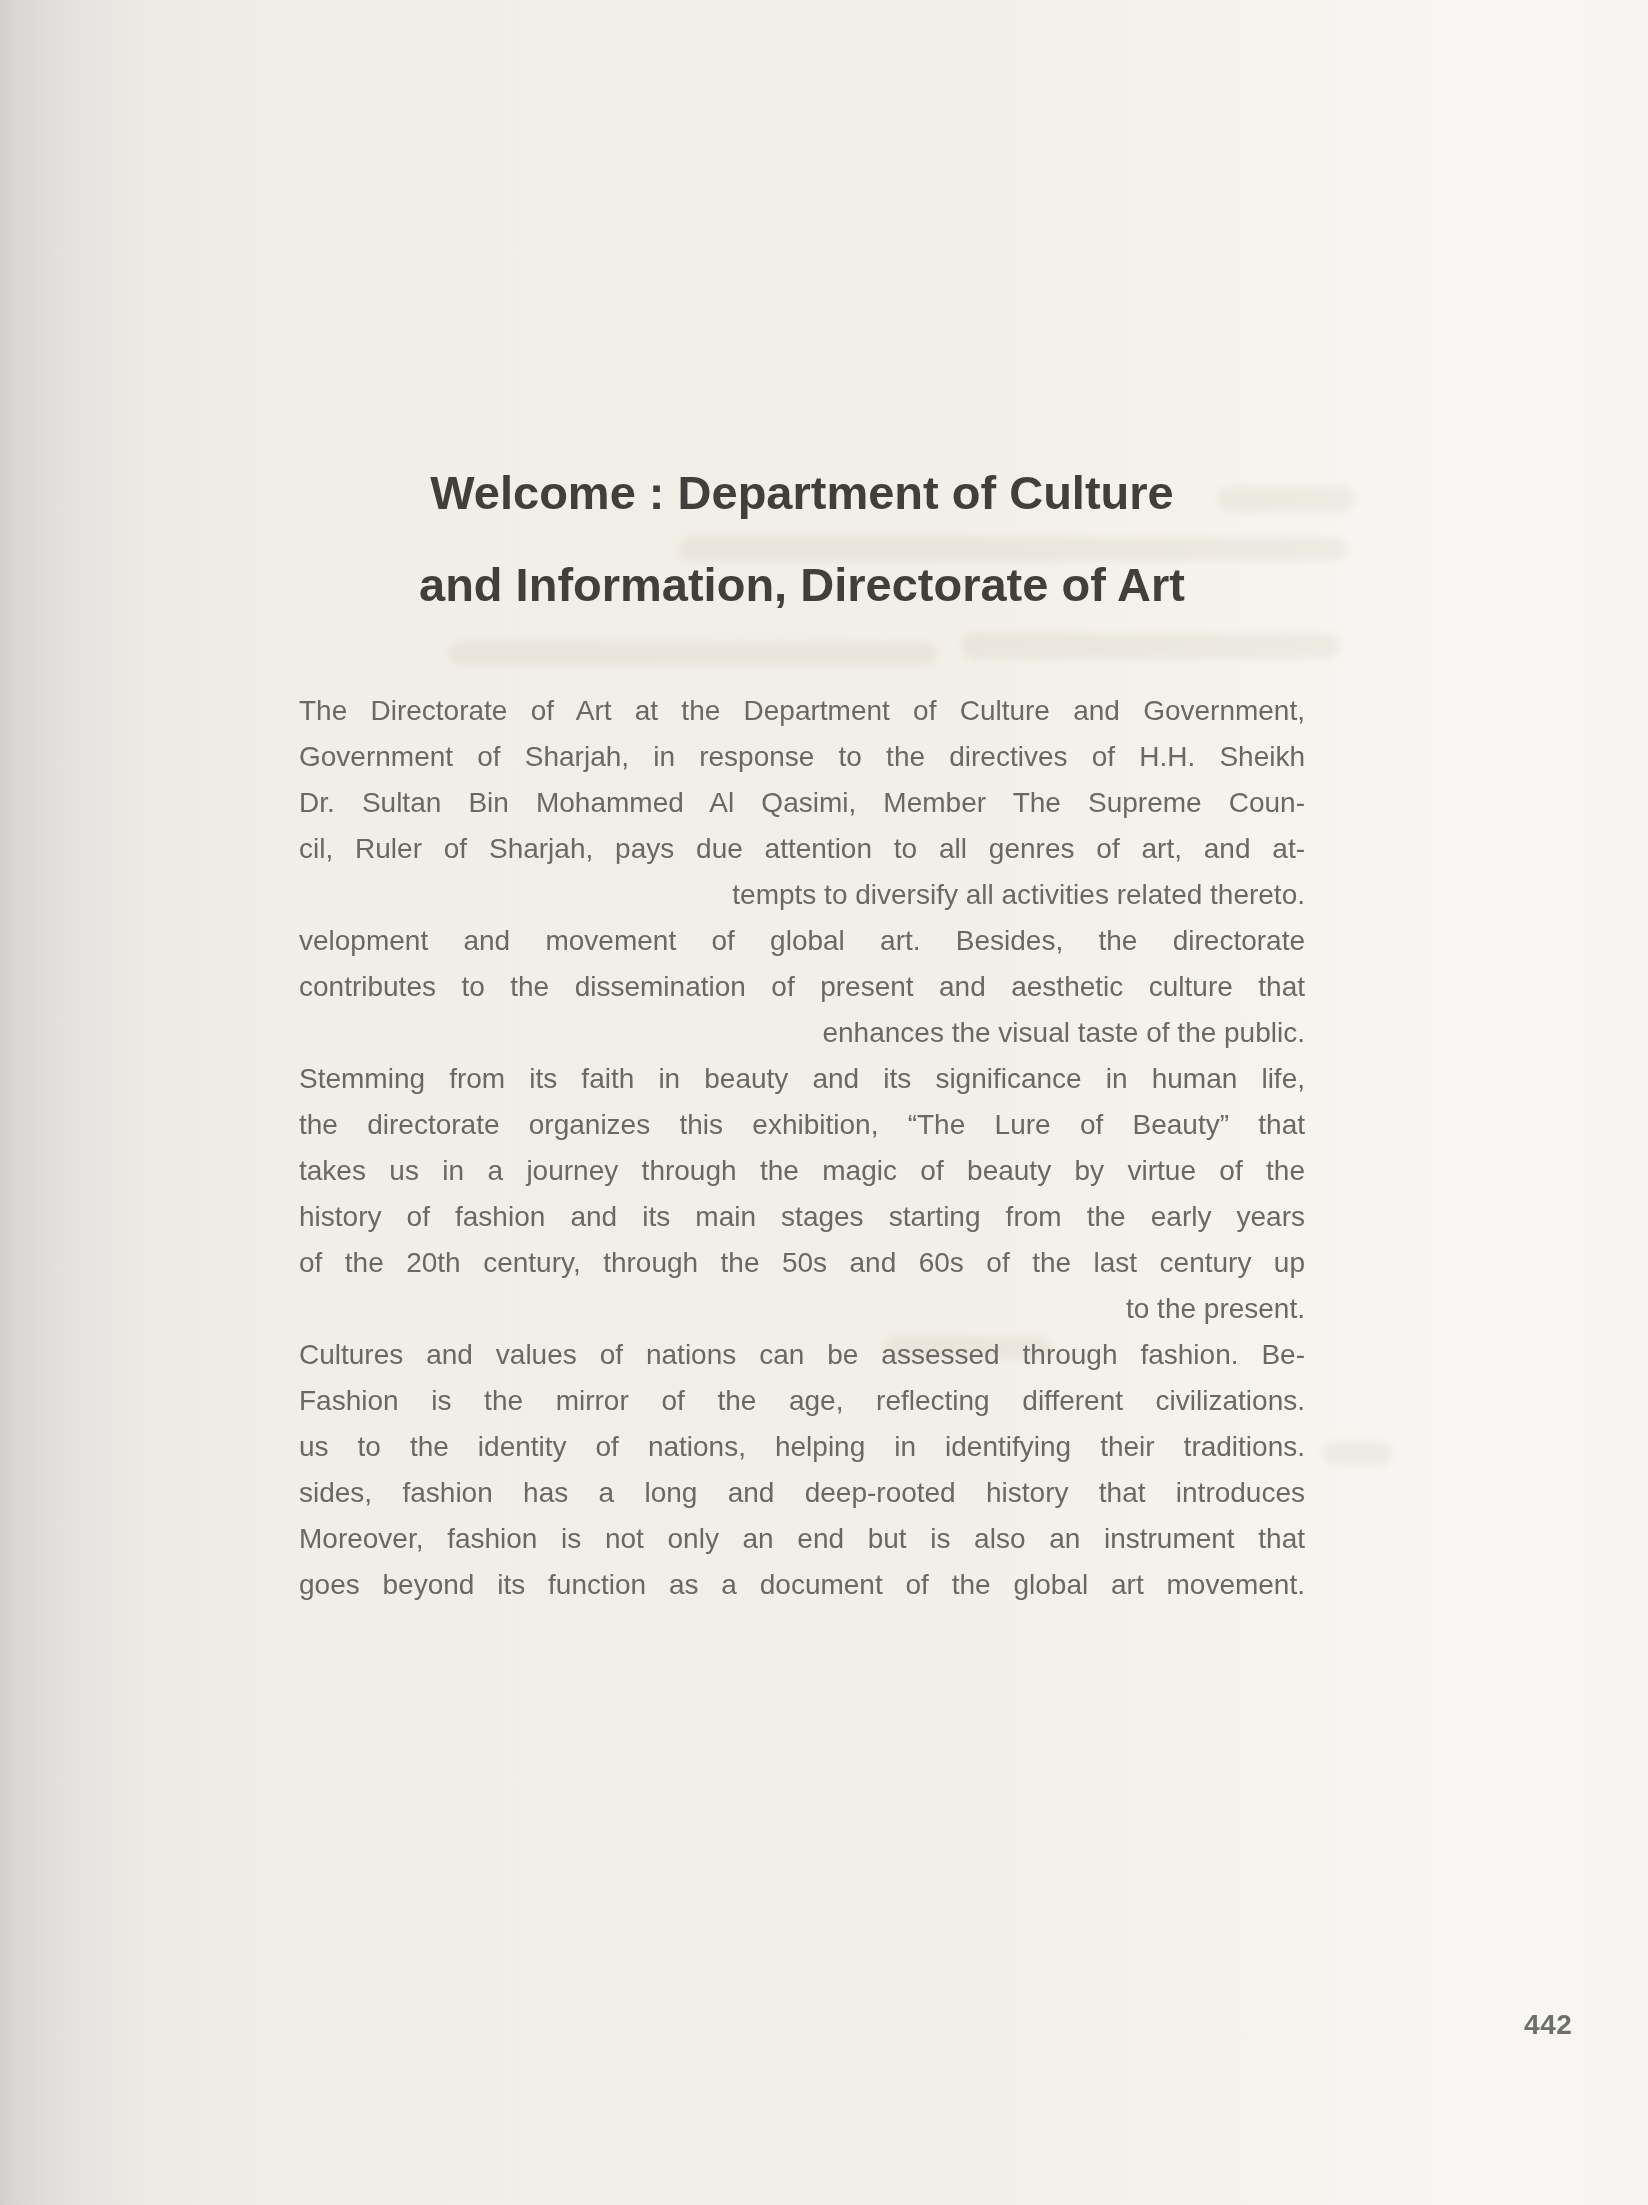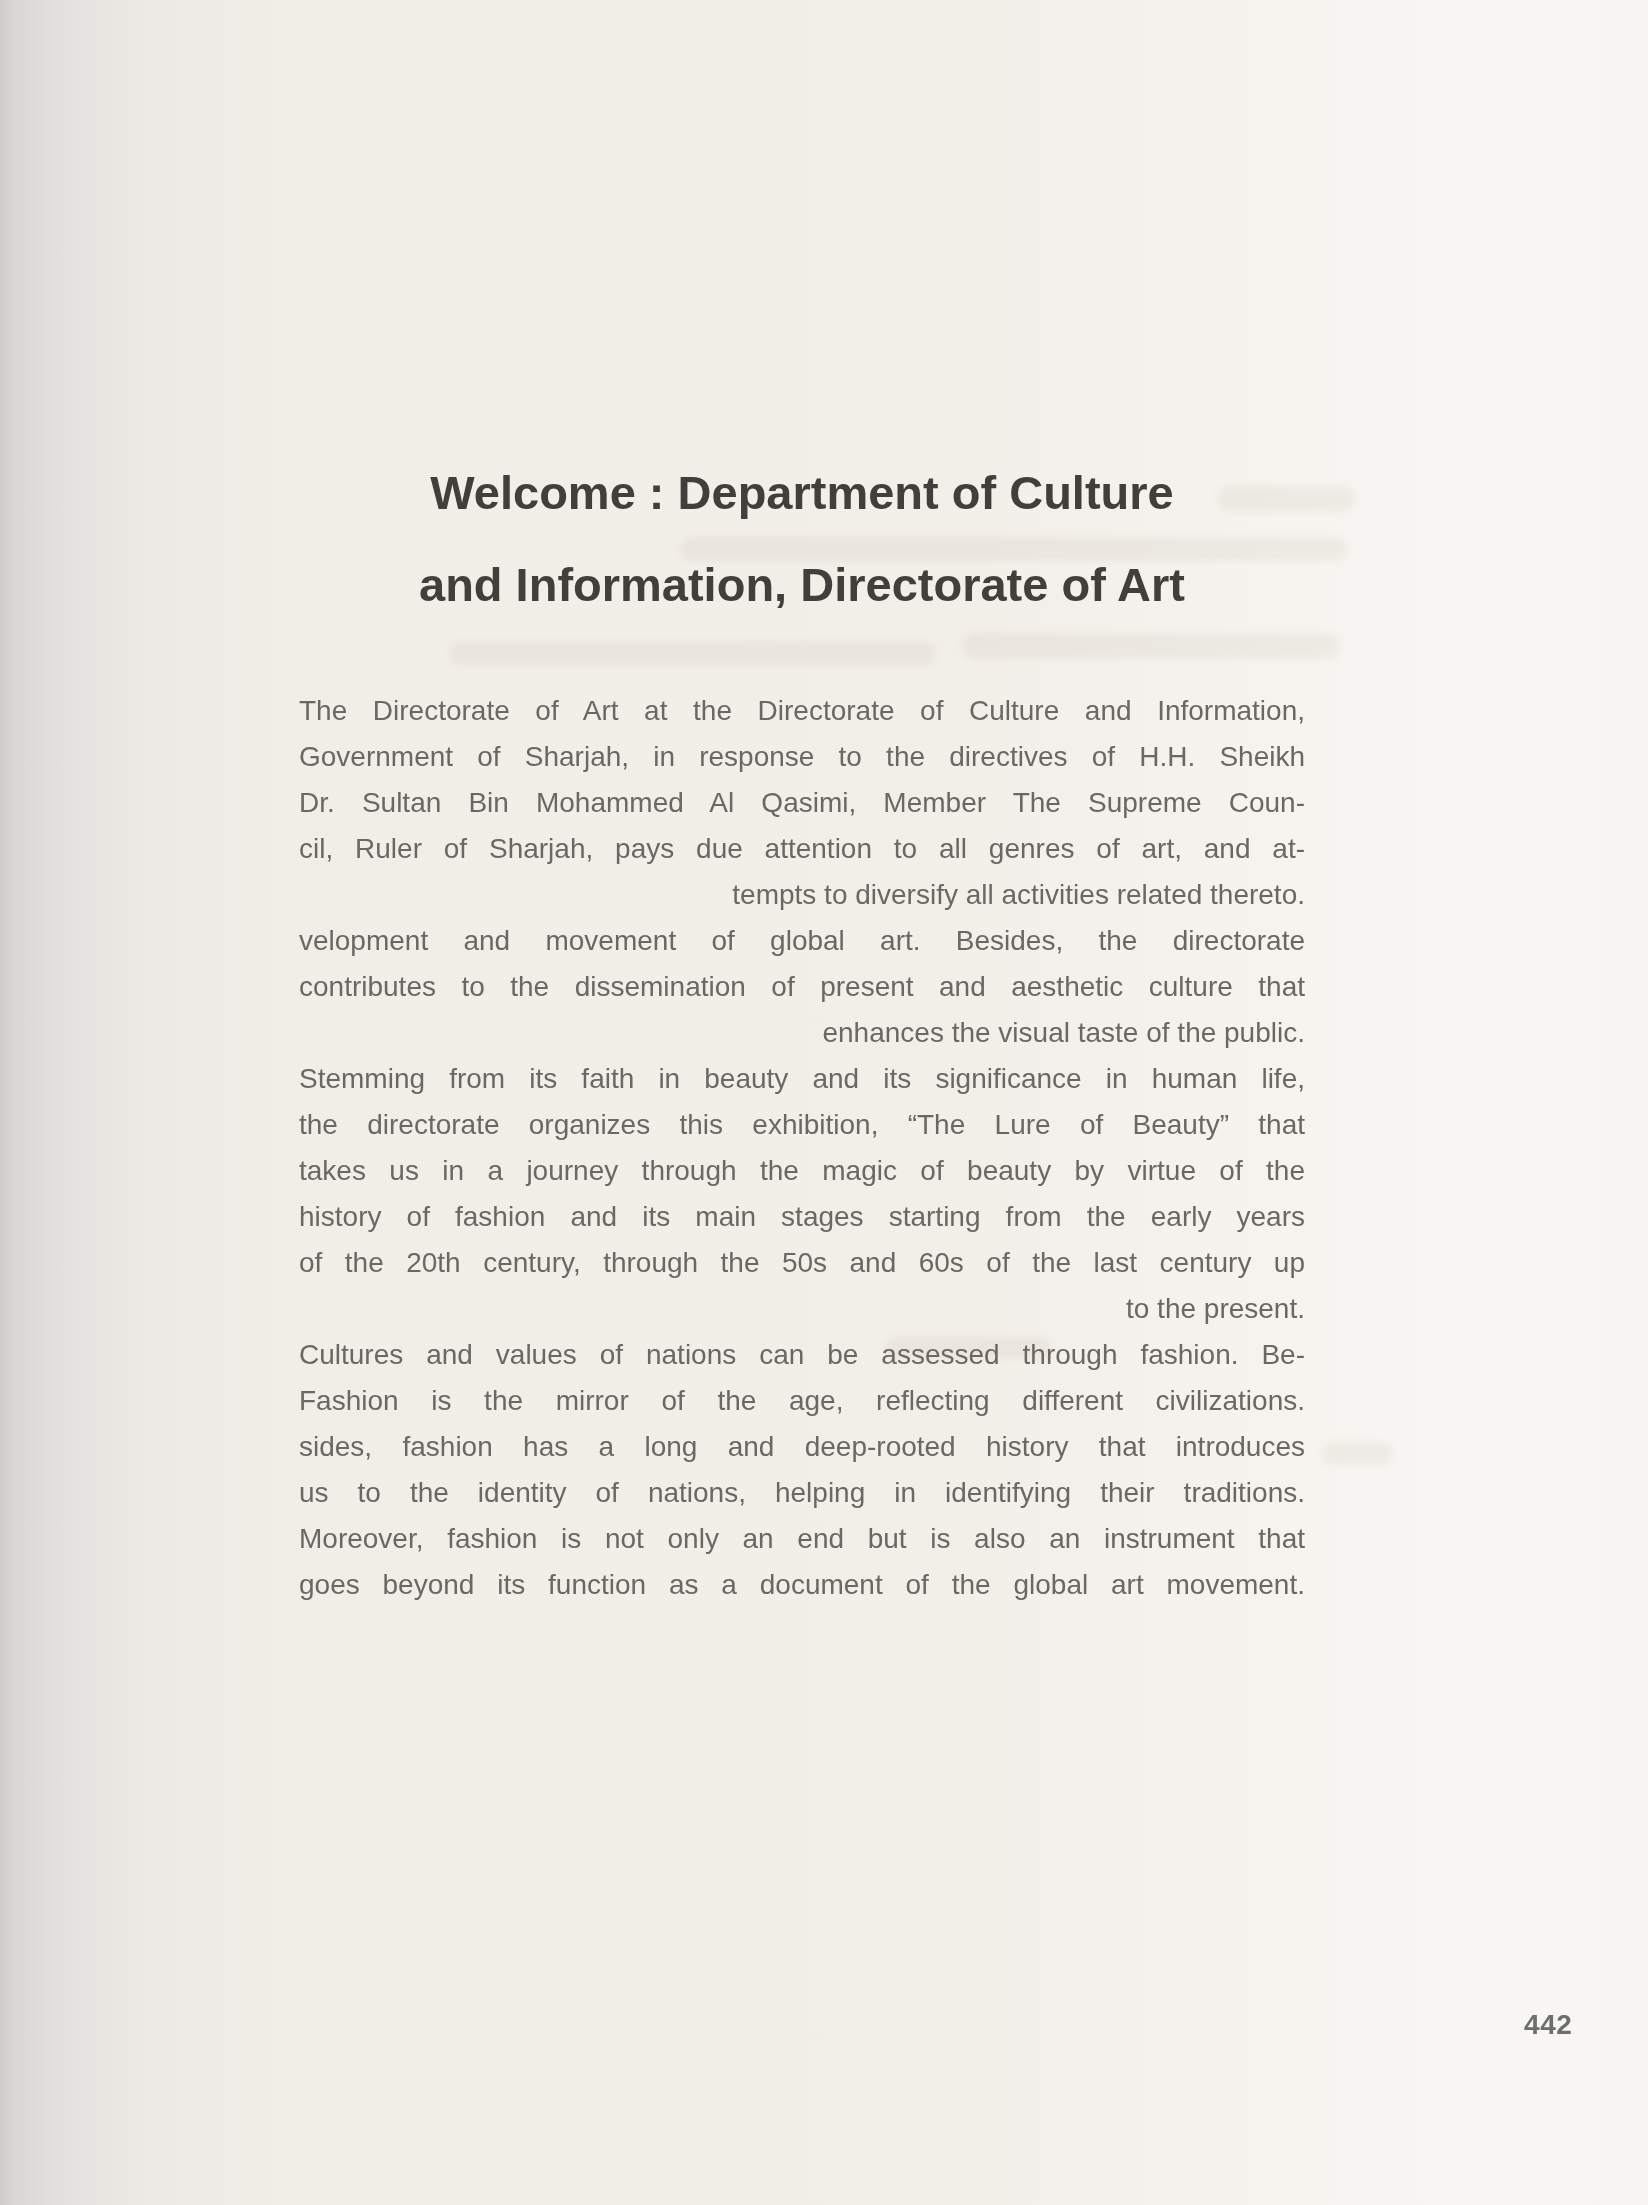--- a/index.html
+++ b/index.html
@@ -98,21 +98,21 @@
   <div class="column">
 
     <h1 class="title">
       <div class="tline">Welcome : Department of Culture</div>
       <div class="tline">and Information, Directorate of Art</div>
     </h1>
 
     <div class="bodytext">
 
       <div class="para">
-        <div class="line j">The Directorate of Art at the Directorate of Culture and Information,</div>
+        <div class="line j">The Directorate of Art at the Department of Culture and Government,</div>
         <div class="line j">Government of Sharjah, in response to the directives of H.H. Sheikh</div>
         <div class="line j">Dr. Sultan Bin Mohammed Al Qasimi, Member The Supreme Coun-</div>
         <div class="line j">cil, Ruler of Sharjah, pays due attention to all genres of art, and at-</div>
         <div class="line last">tempts to diversify all activities related thereto.</div>
       </div>
 
       <div class="para">
         <div class="line j">velopment and movement of global art. Besides, the directorate</div>
         <div class="line j">contributes to the dissemination of present and aesthetic culture that</div>
         <div class="line last">enhances the visual taste of the public.</div>
@@ -123,22 +123,22 @@
         <div class="line j">the directorate organizes this exhibition, “The Lure of Beauty” that</div>
         <div class="line j">takes us in a journey through the magic of beauty by virtue of the</div>
         <div class="line j">history of fashion and its main stages starting from the early years</div>
         <div class="line j">of the 20th century, through the 50s and 60s of the last century up</div>
         <div class="line last">to the present.</div>
       </div>
 
       <div class="para">
         <div class="line j">Cultures and values of nations can be assessed through fashion. Be-</div>
         <div class="line j">Fashion is the mirror of the age, reflecting different civilizations.</div>
+        <div class="line j">us to the identity of nations, helping in identifying their traditions.</div>
         <div class="line j">sides, fashion has a long and deep-rooted history that introduces</div>
-        <div class="line j">us to the identity of nations, helping in identifying their traditions.</div>
         <div class="line j">Moreover, fashion is not only an end but is also an instrument that</div>
         <div class="line j">goes beyond its function as a document of the global art movement.</div>
       </div>
 
     </div>
   </div>
 
   <div class="pagenum">442</div>
 
 </div>

